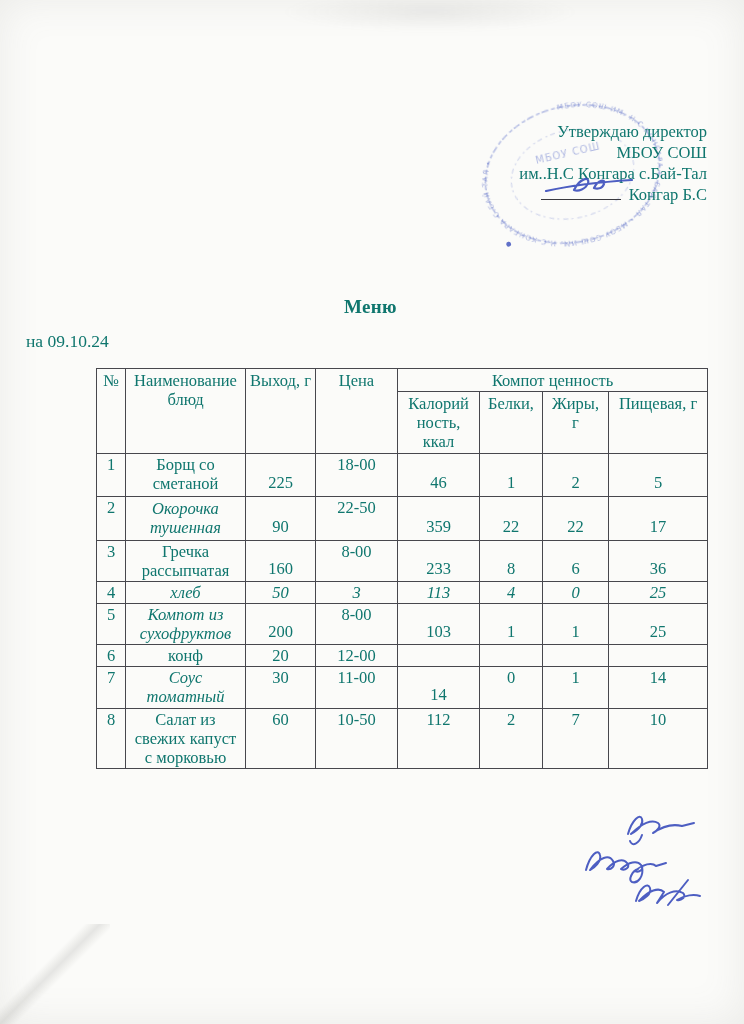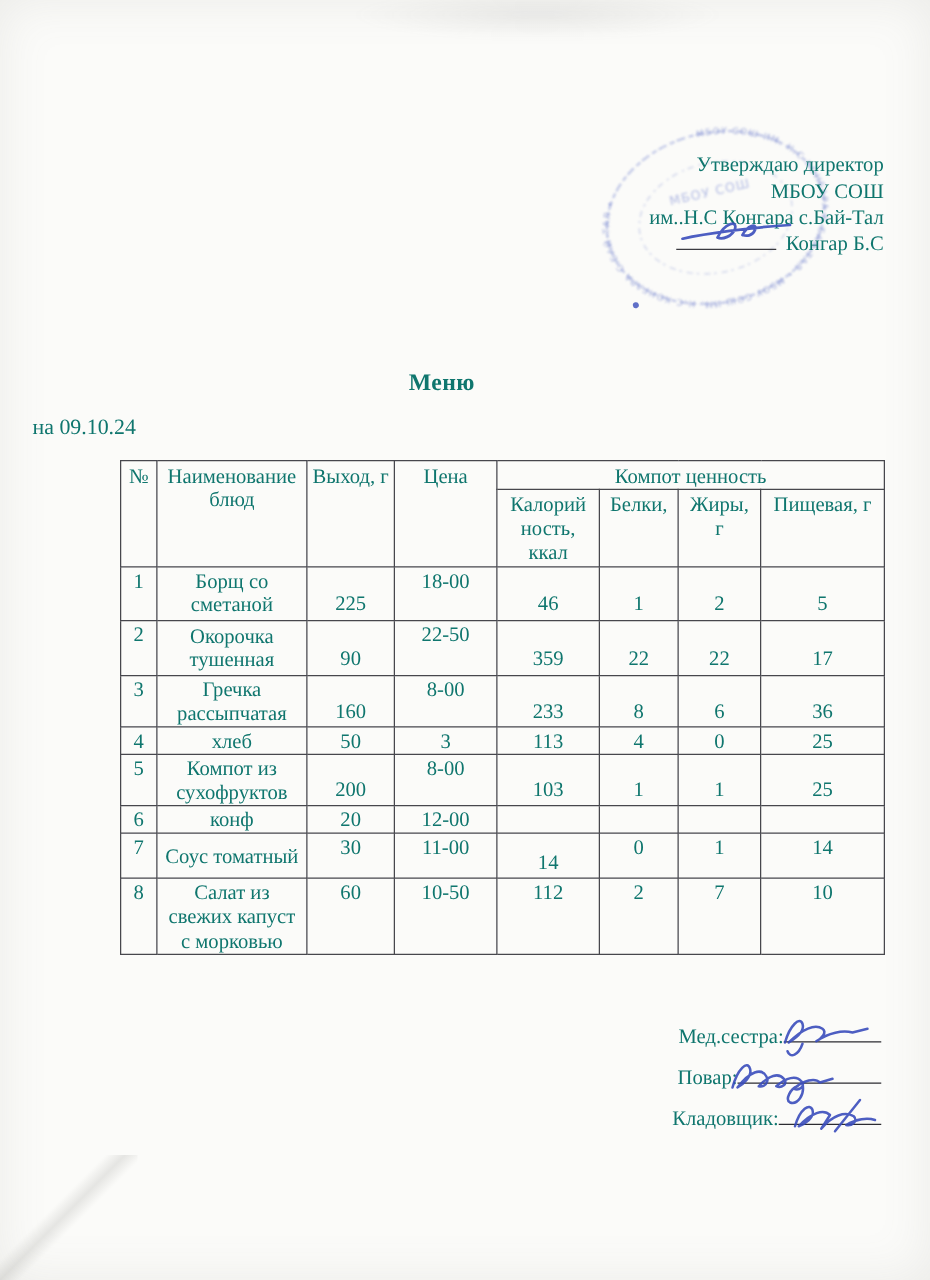--- a/index.html
+++ b/index.html
@@ -26,39 +26,39 @@
     font-size:16.5px;line-height:21px;white-space:nowrap;
   }
   .approval .uline{
     display:inline-block;width:80px;margin-right:8px;
     border-bottom:1.4px solid #3a3a40;vertical-align:baseline;height:14px;
   }
   
   .stamp{position:absolute;left:468px;top:86px;width:210px;height:180px;pointer-events:none;}
   .stamp svg{transform:rotate(-13deg);}
   
-  .title-wrap{position:absolute;left:0;top:296px;width:681px;text-align:center;padding-left:26px;box-sizing:border-box;}
+  .title-wrap{position:absolute;left:17px;top:296px;width:681px;text-align:center;padding-left:26px;box-sizing:border-box;}
   .title{font-size:19px;font-weight:bold;letter-spacing:.3px;}
   .date-wrap{position:absolute;left:0;top:331px;width:744px;text-align:left;padding-left:26px;box-sizing:border-box;}
   .date{font-size:17.5px;}
   
   table.menu{
     position:absolute;left:96px;top:368px;width:611px;
     border-collapse:collapse;table-layout:fixed;
   }
   table.menu th,table.menu td{
     border:1.4px solid #47474d;
     padding:1px 4px;
     font-size:16.5px;font-weight:normal;line-height:1.16;
     text-align:center;vertical-align:top;
     overflow:hidden;
   }
   table.menu th{padding-top:2px;}
   .va-t{vertical-align:top!important;}
-  .va-m{vertical-align:middle!important;}
+  .va-m{vertical-align:middle!important;font-style:italic;}
   .va-b{vertical-align:bottom!important;padding-bottom:3px!important;}
   .ha-l{text-align:right;}
   .ha-c{text-align:center!important;}
   
   .sig-block{position:absolute;top:818px;right:39px;}
   .sig-row{position:relative;margin-bottom:11px;text-align:right;white-space:nowrap;height:22px;}
   .sig-row .lbl{font-size:16.5px;vertical-align:baseline;}
   .sig-row .line{
     display:inline-block;border-bottom:1.4px solid #2c2c32;height:15px;vertical-align:baseline;
   }
@@ -208,25 +208,20 @@
           <td class="va-t">60</td>
           <td class="va-t">10-50</td>
           <td class="va-t">112</td>
           <td class="va-t">2</td>
           <td class="va-t">7</td>
           <td class="va-t">10</td>
         </tr>
       </tbody>
   </table>
 
-  <div class="sig-block">
-      <div class="sig-row"><span class="lbl">Мед.сестра:</span><span class="line" style="width: 78px;"></span></div>
-      <div class="sig-row"><span class="lbl">Повар:</span><span class="line" style="width: 115px;"></span></div>
-      <div class="sig-row"><span class="lbl">Кладовщик:</span><span class="line" style="width: 82px;"></span></div>
-    </div>
 
   <svg class="scribble" style="position:absolute;left:616px;top:806px;" width="90" height="42">
     <path class="ink" stroke-width="2" opacity="0.9" d="M12,28 C16,14 24,7 26,13 C28,19 20,25 15,28 C26,17 36,13 42,17 C46,20 41,25 37,27 C47,20 58,18 66,20 L78,17 M26,29 C23,38 16,41 14,35"></path>
   </svg>
   <svg class="scribble" style="position:absolute;left:578px;top:840px;" width="105" height="48">
     <path class="ink" stroke-width="2" opacity="0.9" d="M8,30 C12,15 20,8 22,15 C24,21 16,28 12,30 C22,17 31,14 35,21 C38,26 33,30 29,29 C37,20 45,18 49,23 C53,27 47,31 43,29 C51,22 59,20 63,25 C67,29 61,33 57,31 C65,24 74,22 78,26 L88,23 M64,27 C66,36 60,44 54,42 C50,40 54,31 60,29"></path>
   </svg>
   <svg class="scribble" style="position:absolute;left:626px;top:872px;" width="90" height="42">
     <path class="ink" stroke-width="2" opacity="0.9" d="M10,29 C14,15 22,10 24,16 C26,22 18,27 13,29 C23,18 33,15 38,20 L31,31 C40,20 50,17 57,21 C61,25 55,29 51,28 C59,23 68,22 74,24 M42,33 L62,8"></path>
   </svg>

